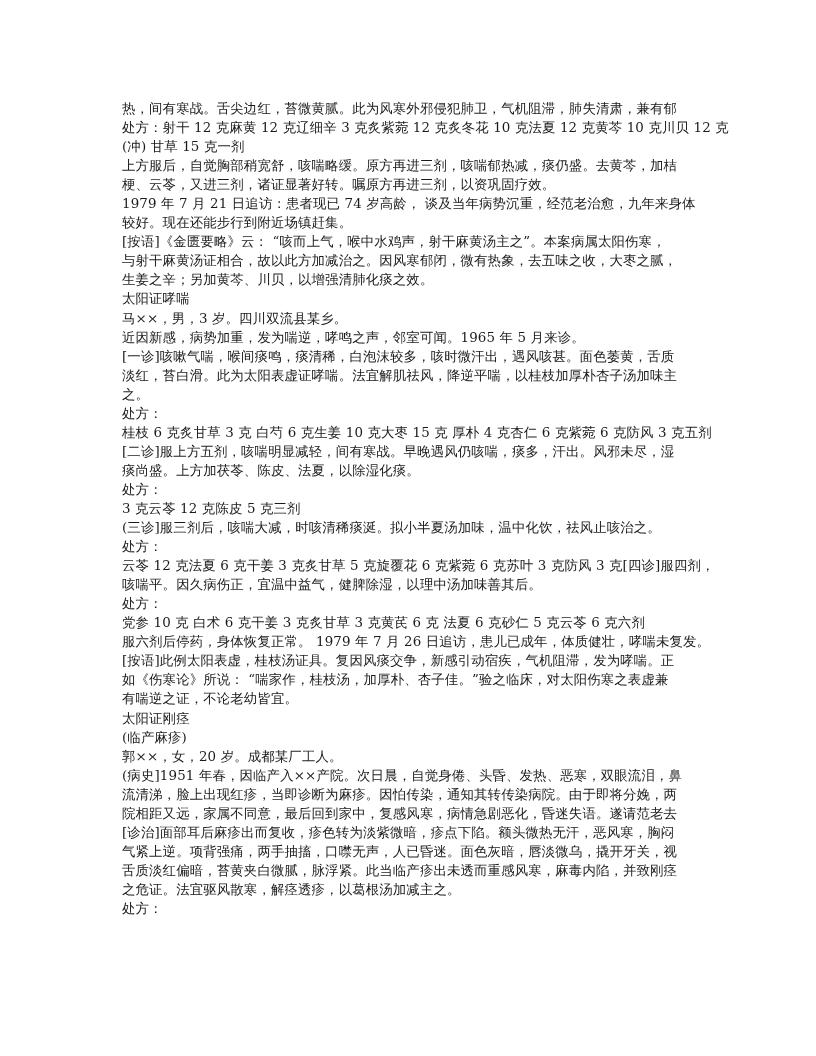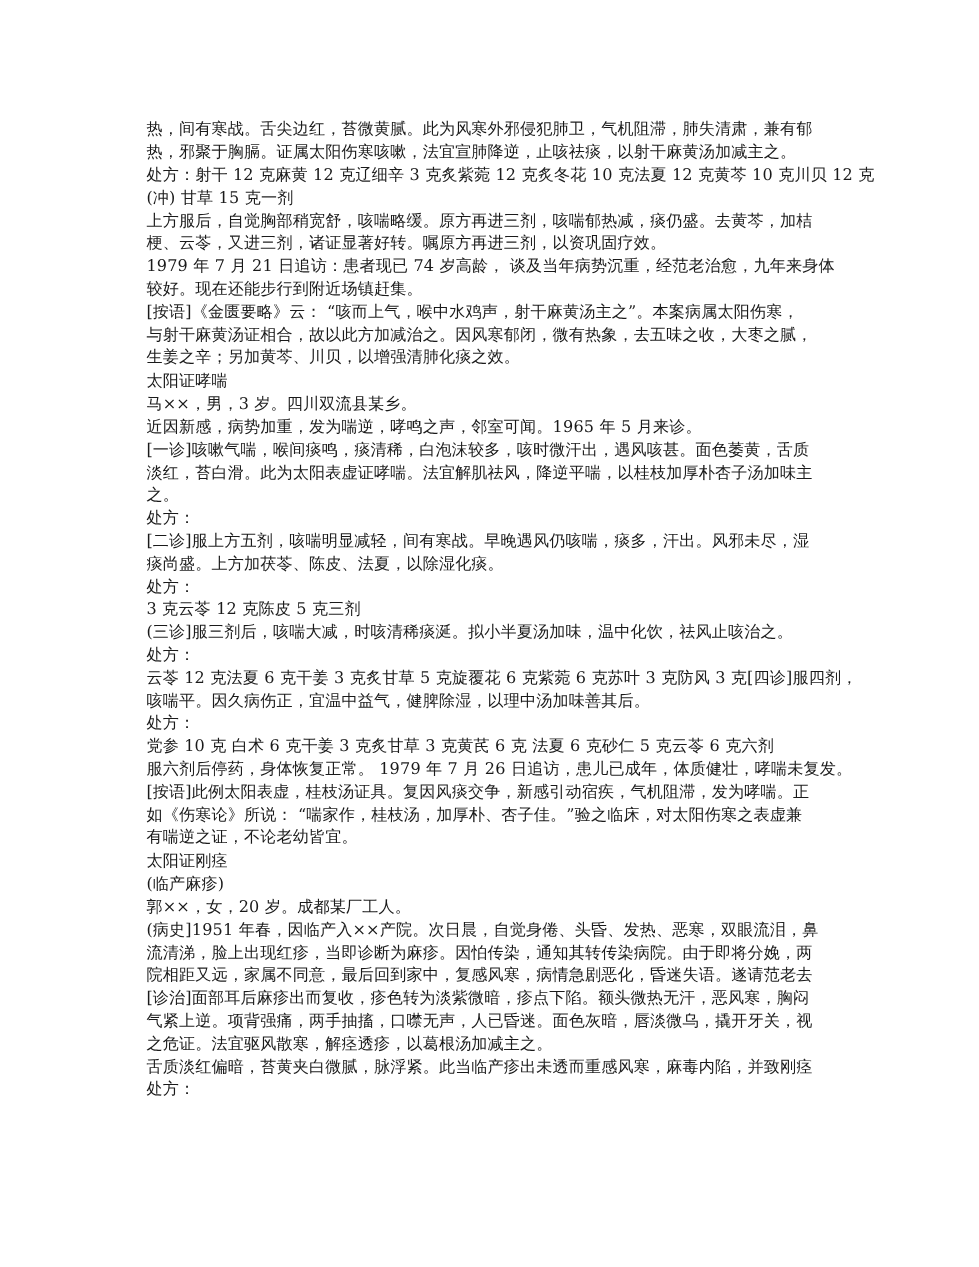--- a/index.html
+++ b/index.html
@@ -16,37 +16,37 @@
     letter-spacing: 0.15px;
     margin-left: 14px;
   }
   .line { white-space: nowrap; display: block; height: 19.05px; }
 </style>
 </head>
 <body>
 
 <div class="page" id="page">
 <div class="line">热，间有寒战。舌尖边红，苔微黄腻。此为风寒外邪侵犯肺卫，气机阻滞，肺失清肃，兼有郁</div>
-    <div class="line">热，邪聚于胸膈。证属太阳伤寒咳嗽，法宜宣肺降逆，止咳祛痰，以射干麻黄汤加减主之。</div>
     <div class="line">处方：射干 12 克麻黄 12 克辽细辛 3 克炙紫菀 12 克炙冬花 10 克法夏 12 克黄芩 10 克川贝 12 克</div>
     <div class="line">(冲) 甘草 15 克一剂</div>
     <div class="line">上方服后，自觉胸部稍宽舒，咳喘略缓。原方再进三剂，咳喘郁热减，痰仍盛。去黄芩，加桔</div>
     <div class="line">梗、云苓，又进三剂，诸证显著好转。嘱原方再进三剂，以资巩固疗效。</div>
     <div class="line">1979 年 7 月 21 日追访：患者现已 74 岁高龄， 谈及当年病势沉重，经范老治愈，九年来身体</div>
     <div class="line">较好。现在还能步行到附近场镇赶集。</div>
     <div class="line">[按语]《金匮要略》云： “咳而上气，喉中水鸡声，射干麻黄汤主之”。本案病属太阳伤寒，</div>
     <div class="line">与射干麻黄汤证相合，故以此方加减治之。因风寒郁闭，微有热象，去五味之收，大枣之腻，</div>
     <div class="line">生姜之辛；另加黄芩、川贝，以增强清肺化痰之效。</div>
     <div class="line">太阳证哮喘</div>
     <div class="line">马××，男，3 岁。四川双流县某乡。</div>
     <div class="line">近因新感，病势加重，发为喘逆，哮鸣之声，邻室可闻。1965 年 5 月来诊。</div>
     <div class="line">[一诊]咳嗽气喘，喉间痰鸣，痰清稀，白泡沫较多，咳时微汗出，遇风咳甚。面色萎黄，舌质</div>
     <div class="line">淡红，苔白滑。此为太阳表虚证哮喘。法宜解肌祛风，降逆平喘，以桂枝加厚朴杏子汤加味主</div>
     <div class="line">之。</div>
     <div class="line">处方：</div>
+    <div class="line">桂枝 6 克炙甘草 3 克  白芍 6 克生姜 10 克大枣 15 克  厚朴 4 克杏仁 6 克紫菀 6 克防风 3 克五剂</div>
     <div class="line">[二诊]服上方五剂，咳喘明显减轻，间有寒战。早晚遇风仍咳喘，痰多，汗出。风邪未尽，湿</div>
     <div class="line">痰尚盛。上方加茯苓、陈皮、法夏，以除湿化痰。</div>
     <div class="line">处方：</div>
     <div class="line">3 克云苓 12 克陈皮 5 克三剂</div>
     <div class="line">(三诊]服三剂后，咳喘大减，时咳清稀痰涎。拟小半夏汤加味，温中化饮，祛风止咳治之。</div>
     <div class="line">处方：</div>
     <div class="line">云苓 12 克法夏 6 克干姜 3 克炙甘草 5 克旋覆花 6 克紫菀 6 克苏叶 3 克防风 3 克[四诊]服四剂，</div>
     <div class="line">咳喘平。因久病伤正，宜温中益气，健脾除湿，以理中汤加味善其后。</div>
     <div class="line">处方：</div>
     <div class="line">党参 10 克  白术 6 克干姜 3 克炙甘草 3 克黄芪 6 克  法夏 6 克砂仁 5 克云苓 6 克六剂</div>
@@ -55,16 +55,16 @@
     <div class="line">如《伤寒论》所说： “喘家作，桂枝汤，加厚朴、杏子佳。”验之临床，对太阳伤寒之表虚兼</div>
     <div class="line">有喘逆之证，不论老幼皆宜。</div>
     <div class="line">太阳证刚痉</div>
     <div class="line">(临产麻疹)</div>
     <div class="line">郭××，女，20 岁。成都某厂工人。</div>
     <div class="line">(病史]1951 年春，因临产入××产院。次日晨，自觉身倦、头昏、发热、恶寒，双眼流泪，鼻</div>
     <div class="line">流清涕，脸上出现红疹，当即诊断为麻疹。因怕传染，通知其转传染病院。由于即将分娩，两</div>
     <div class="line">院相距又远，家属不同意，最后回到家中，复感风寒，病情急剧恶化，昏迷失语。遂请范老去</div>
     <div class="line">[诊治]面部耳后麻疹出而复收，疹色转为淡紫微暗，疹点下陷。额头微热无汗，恶风寒，胸闷</div>
     <div class="line">气紧上逆。项背强痛，两手抽搐，口噤无声，人已昏迷。面色灰暗，唇淡微乌，撬开牙关，视</div>
+    <div class="line">舌质淡红偏暗，苔黄夹白微腻，脉浮紧。此当临产疹出未透而重感风寒，麻毒内陷，并致刚痉</div>
     <div class="line">之危证。法宜驱风散寒，解痉透疹，以葛根汤加减主之。</div>
-    <div class="line">舌质淡红偏暗，苔黄夹白微腻，脉浮紧。此当临产疹出未透而重感风寒，麻毒内陷，并致刚痉</div>
     <div class="line">处方：</div>
   </div>
 
 </body></html>

